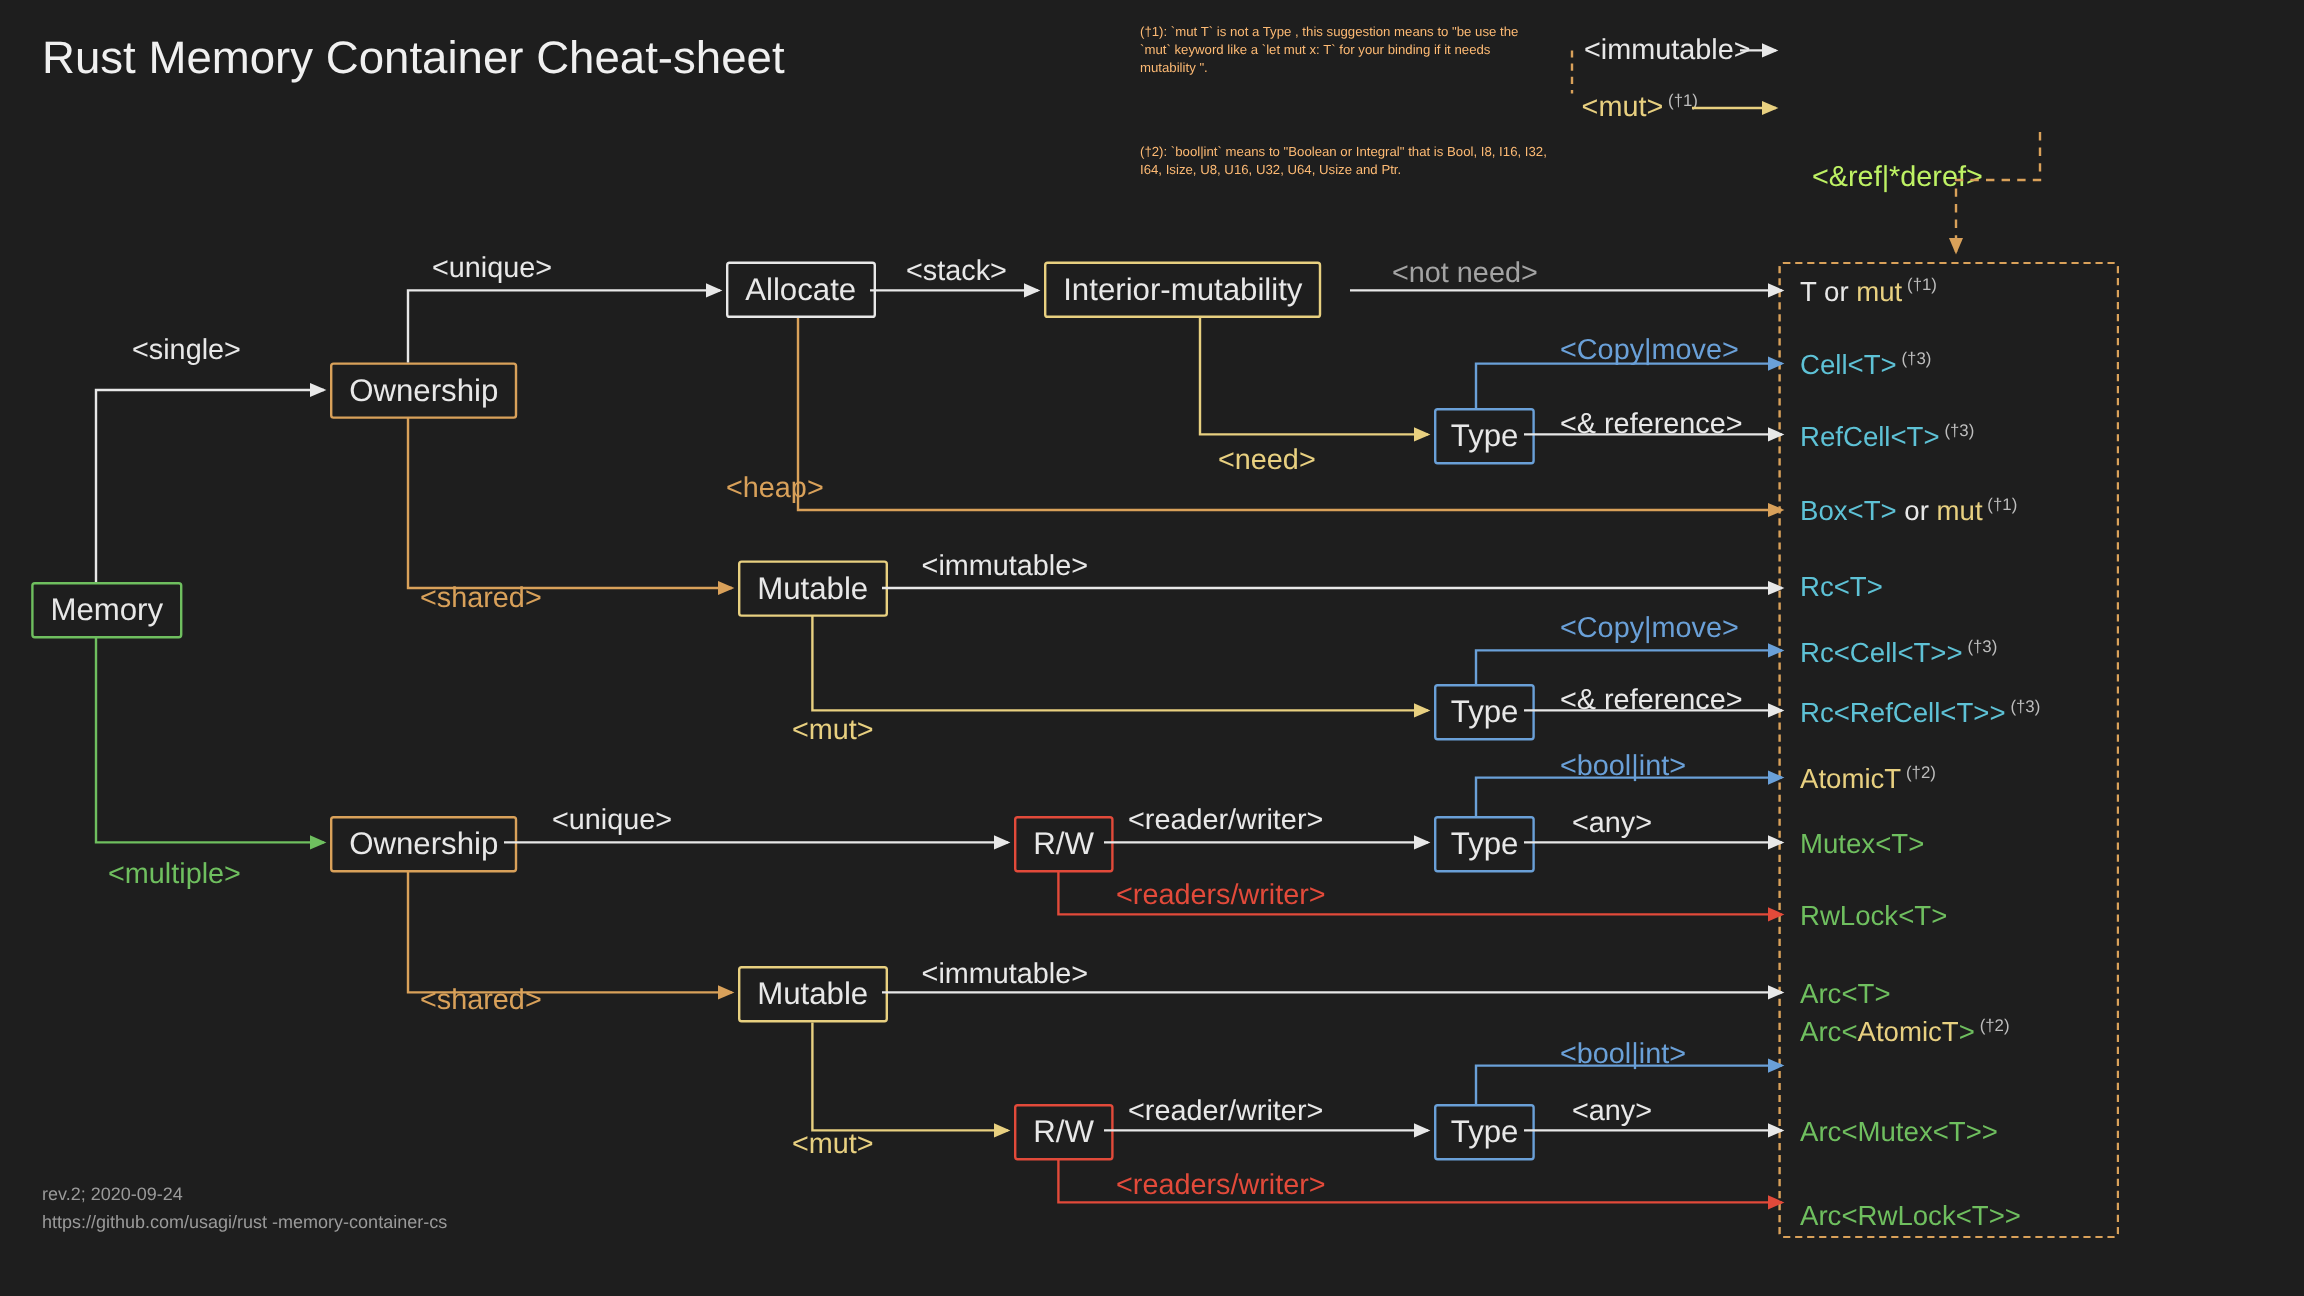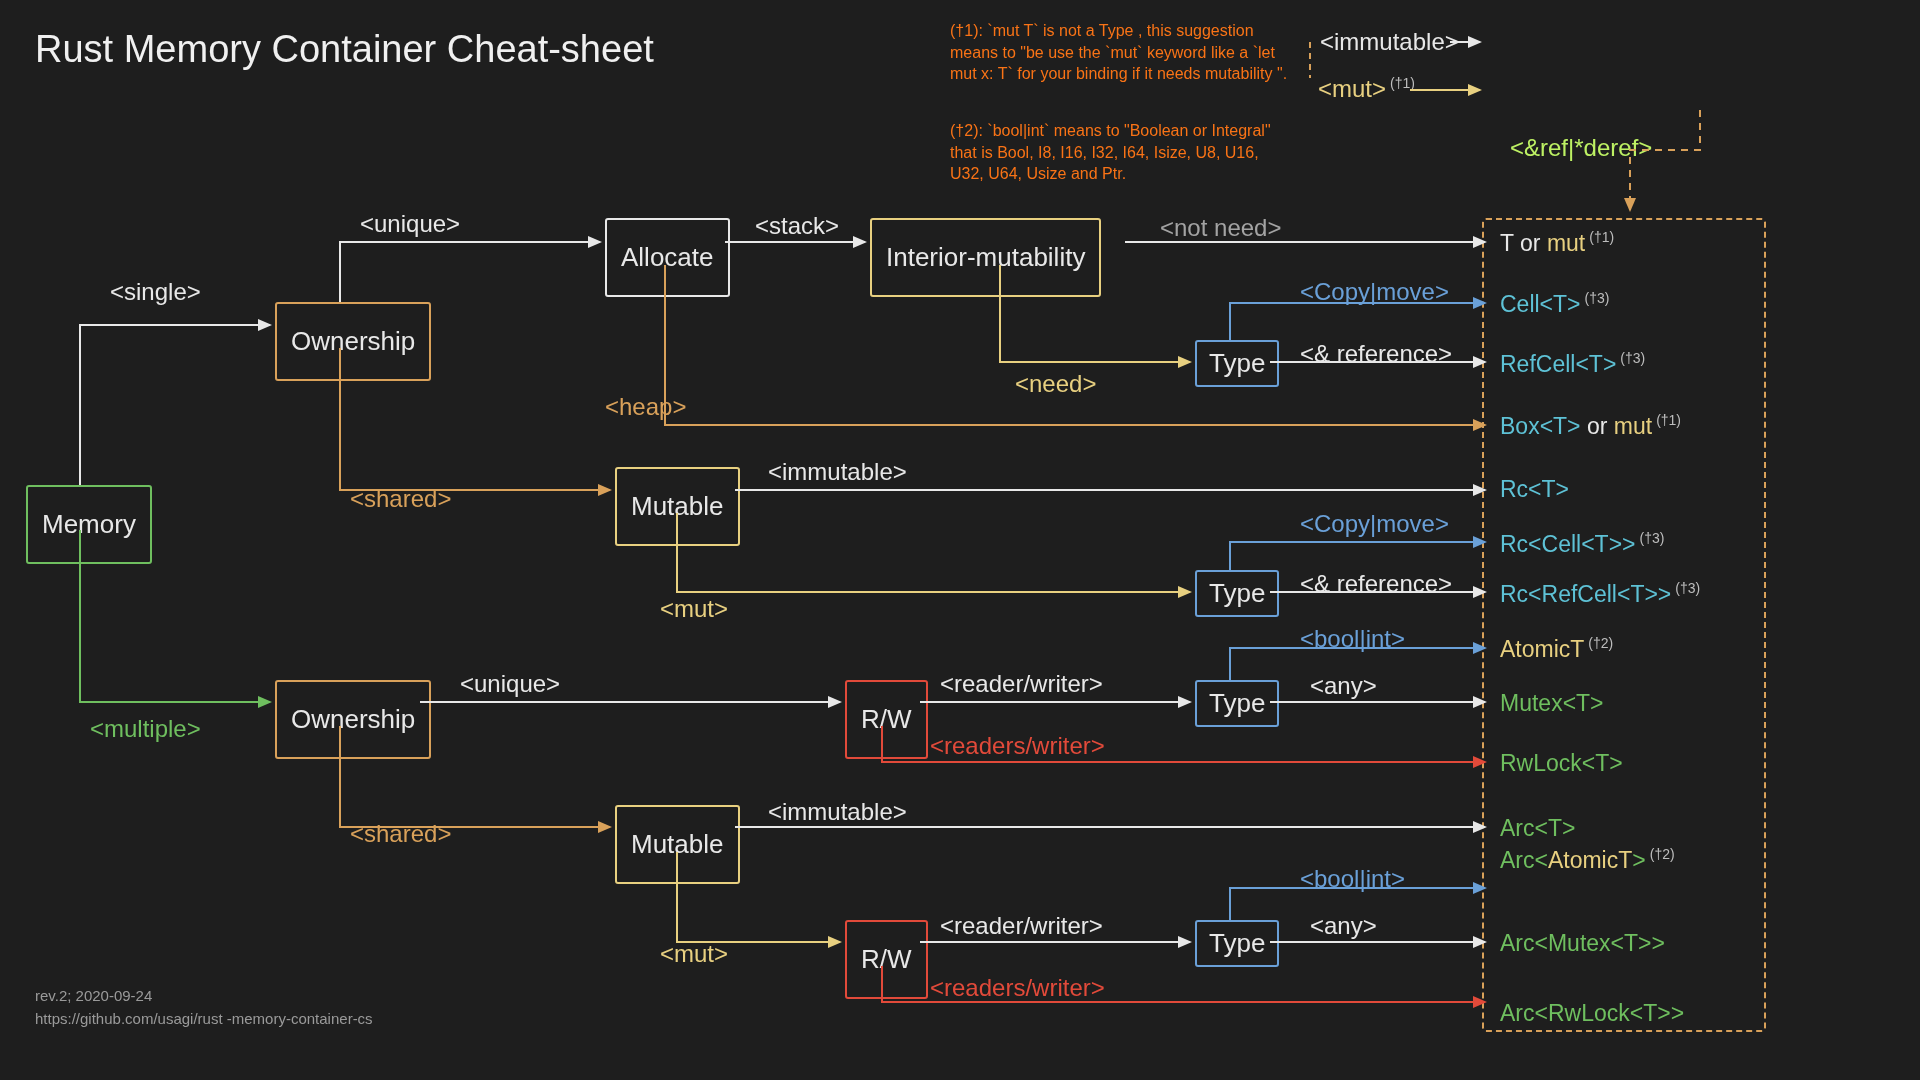--- a/index.html
+++ b/index.html
@@ -1,20 +1,20 @@
 <!DOCTYPE html>
 <html><head>
 <meta charset="utf-8">
 <style>
   html,body{margin:0;padding:0;background:#1e1e1e;color:#e8e8e8;font-family:"Segoe UI",Arial,sans-serif;width:1920px;height:1080px;overflow:hidden}
   #stage{position:relative;width:1920px;height:875px}
   .title{position:absolute;font-size:38px;font-weight:400;color:#f0f0f0}
-  .note{position:absolute;font-size:16px;line-height:1.35;color:#f97316;max-width:360px}
+  .note{position:absolute;font-size:11px;line-height:1.35;color:#fdba74;max-width:360px}
   .footer{position:absolute;font-size:15px;color:#9a9a9a;line-height:1.5}
-  .box{position:absolute;border:2px solid;border-radius:3px;padding:22px 14px;font-size:26px;background:transparent}
+  .box{position:absolute;border:2px solid;border-radius:3px;padding:6px 14px;font-size:26px;background:transparent}
   .lbl{position:absolute;font-size:24px;white-space:nowrap}
   .leaf{position:absolute;font-size:23px;white-space:nowrap}
   .sup{font-size:14px;vertical-align:super;color:#bdbdbd;margin-left:4px}
   svg{position:absolute;top:0;left:0;pointer-events:none}
 </style>
 </head>
 <body>
 
 <div id="stage">
   <div class="title" style="left:35px;top:28px">Rust Memory Container Cheat-sheet</div>

